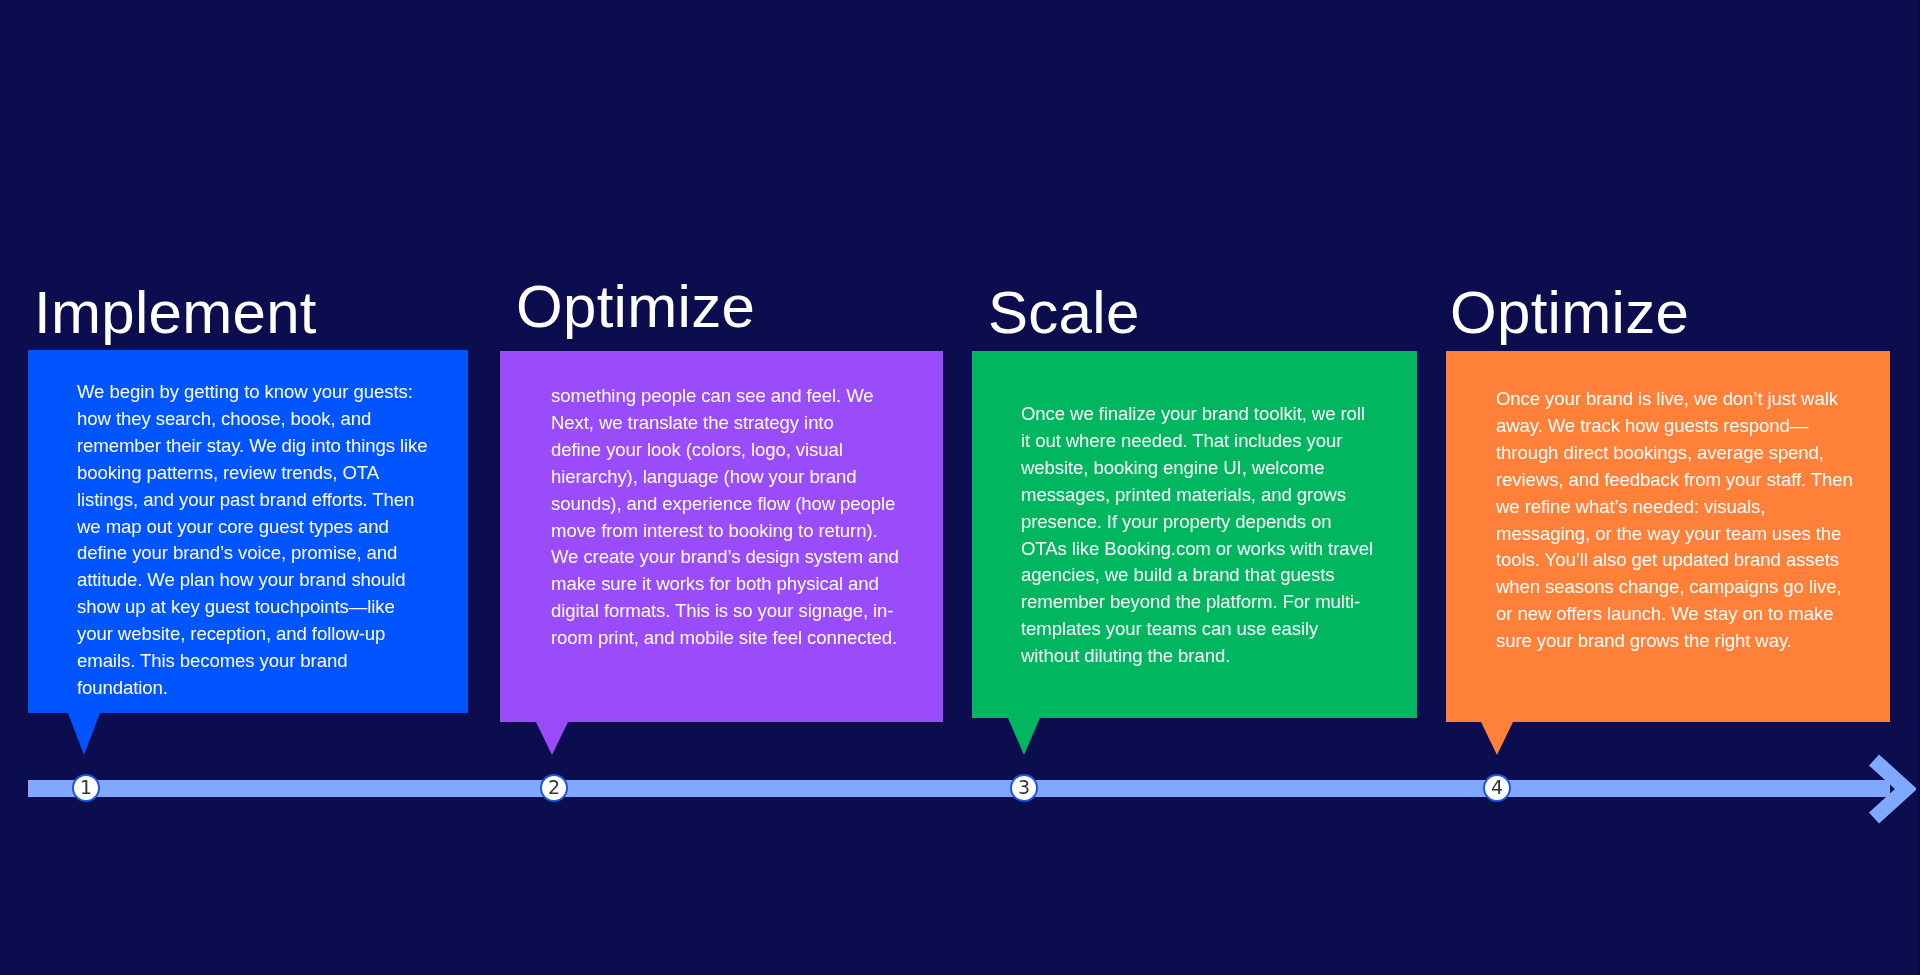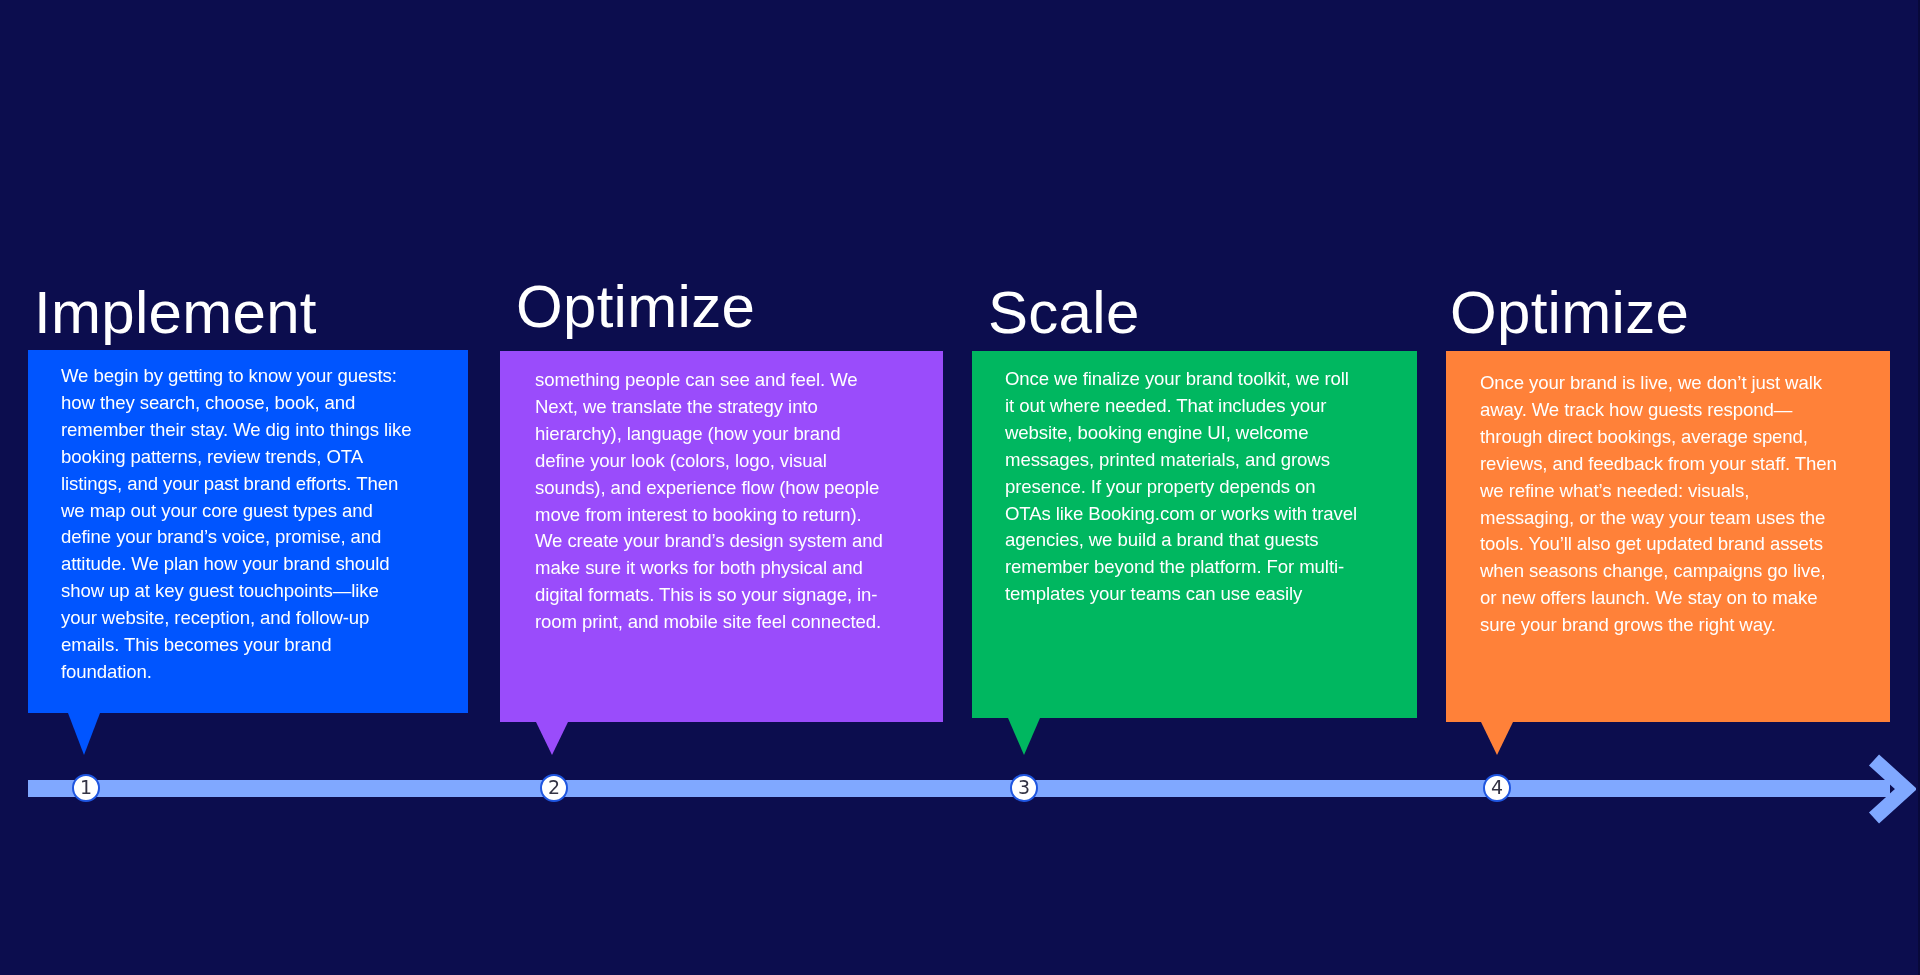--- a/index.html
+++ b/index.html
@@ -34,21 +34,21 @@
   .stage-box {
     position: absolute;
     box-sizing: border-box;
   }
   .stage-text {
     position: absolute;
     color: #ffffff;
     font-size: 18.6px;
     line-height: 26.9px;
     letter-spacing: -0.1px;
-    margin: 0;
+    margin: 16px;
   }
   .stage-text .ln {
     display: block;
     white-space: nowrap;
   }
   .pointer {
     position: absolute;
     width: 0;
     height: 0;
     border-left: 16px solid transparent;
@@ -109,44 +109,45 @@
   <span class="ln">foundation.</span>
 </div>
 <div class="pointer" style="left:68px; top:713px; border-top-color:#0055ff; border-top-width:42px;"></div>
 
 <div class="stage-title" style="left:516px; top:277px;">Optimize</div>
 <div class="stage-box" style="left:500px; top:351px; width:443px; height:371px; background:#9a4cfb;">
 </div>
 <div class="stage-text" style="left:535px; top:367px;">
   <span class="ln">something people can see and feel. We</span>
   <span class="ln">Next, we translate the strategy into</span>
+  <span class="ln">define your look (colors, logo, visual</span>
   <span class="ln">hierarchy), language (how your brand</span>
-  <span class="ln">define your look (colors, logo, visual</span>
   <span class="ln">sounds), and experience flow (how people</span>
   <span class="ln">move from interest to booking to return).</span>
   <span class="ln">We create your brand’s design system and</span>
   <span class="ln">make sure it works for both physical and</span>
   <span class="ln">digital formats. This is so your signage, in-</span>
   <span class="ln">room print, and mobile site feel connected.</span>
 </div>
 <div class="pointer" style="left:536px; top:722px; border-top-color:#9a4cfb; border-top-width:33px;"></div>
 
 <div class="stage-title" style="left:988px; top:283px;">Scale</div>
 <div class="stage-box" style="left:972px; top:351px; width:445px; height:367px; background:#00b760;">
 </div>
-<div class="stage-text" style="left:1005px; top:366px;">
+<div class="stage-text" style="left:1005px; top:385px;">
   <span class="ln">Once we finalize your brand toolkit, we roll</span>
   <span class="ln">it out where needed. That includes your</span>
   <span class="ln">website, booking engine UI, welcome</span>
   <span class="ln">messages, printed materials, and grows</span>
   <span class="ln">presence. If your property depends on</span>
   <span class="ln">OTAs like Booking.com or works with travel</span>
   <span class="ln">agencies, we build a brand that guests</span>
   <span class="ln">remember beyond the platform. For multi-</span>
   <span class="ln">templates your teams can use easily</span>
+  <span class="ln">without diluting the brand.</span>
 </div>
 <div class="pointer" style="left:1008px; top:718px; border-top-color:#00b760; border-top-width:37px;"></div>
 
 <div class="stage-title" style="left:1450px; top:283px;">Optimize</div>
 <div class="stage-box" style="left:1446px; top:351px; width:444px; height:371px; background:#ff8139;">
 </div>
 <div class="stage-text" style="left:1480px; top:370px;">
   <span class="ln">Once your brand is live, we don’t just walk</span>
   <span class="ln">away. We track how guests respond—</span>
   <span class="ln">through direct bookings, average spend,</span>

